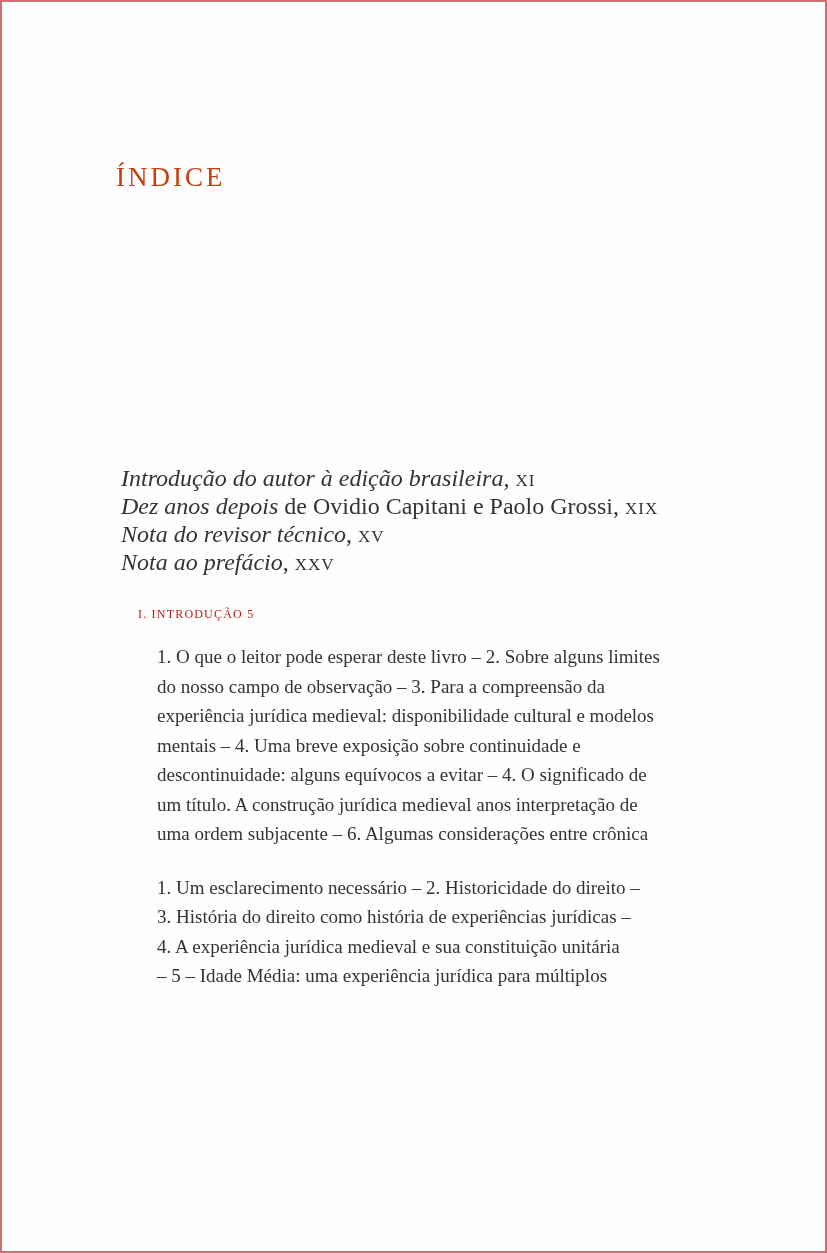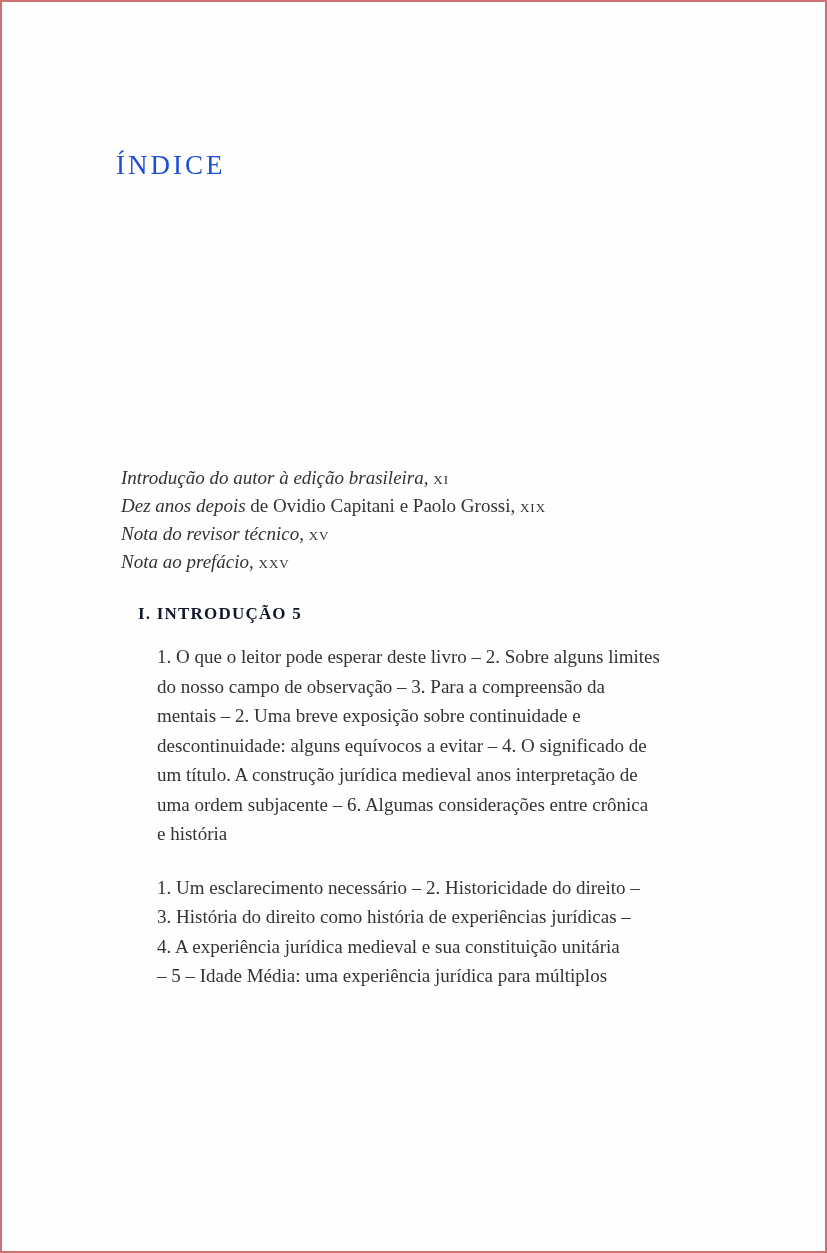--- a/index.html
+++ b/index.html
@@ -9,50 +9,50 @@
     height: 1249px;
     background: #fffefe;
     border: 2px solid #cf7173;
     overflow: hidden;
     font-family: "Liberation Serif", "DejaVu Serif", serif;
     color: #333333;
   }
   .book-title {
     position: absolute;
     left: 114px;
-    top: 148px;
+    top: 160px;
     font-size: 27px;
     letter-spacing: 3px;
-    color: #1d4ed8;
+    color: #c2410c;
     font-weight: normal;
   }
   .front-matter {
     position: absolute;
     left: 119px;
     top: 462px;
-    font-size: 19px;
+    font-size: 24px;
     line-height: 28px;
     color: #333333;
   }
   .fm-line { white-space: nowrap; }
   .it { font-style: italic; }
   .rm { font-style: normal; }
   .sc { font-style: normal; font-variant: small-caps; letter-spacing: 1px; }
   .sections {
     position: absolute;
     left: 136px;
     top: 600px;
     width: 640px;
   }
   .section-heading {
-    font-weight: bold;
-    font-size: 17px;
+    font-weight: normal;
+    font-size: 12px;
     letter-spacing: 1.2px;
     line-height: 24px;
-    color: #0f172a;
+    color: #b91c1c;
     margin: 0 0 11px 0;
     white-space: nowrap;
   }
   .heading-page { letter-spacing: 2px; }
   .section-para {
     margin: 16px 0 24px 19px;
     font-size: 19px;
     line-height: 29.5px;
     color: #333333;
   }
@@ -69,25 +69,25 @@
       <div class="fm-line"><span class="it">Dez anos depois</span><span class="rm"> de Ovidio Capitani e Paolo Grossi, </span><span class="sc">xix</span></div>
       <div class="fm-line"><span class="it">Nota do revisor técnico</span><span class="rm">, </span><span class="sc">xv</span></div>
       <div class="fm-line"><span class="it">Nota ao prefácio</span><span class="rm">, </span><span class="sc">xxv</span></div>
     </div>
 
   <div class="sections">
       <div class="section-heading"><span>I. INTRODUÇÃO </span><span class="heading-page">5</span></div>
       <div class="section-para">
         <div class="toc-line">1. O que o leitor pode esperar deste livro – 2. Sobre alguns limites</div>
         <div class="toc-line">do nosso campo de observação – 3. Para a compreensão da</div>
-        <div class="toc-line">mentais – 2. Uma breve exposição sobre continuidade e</div>
+        <div class="toc-line">experiência jurídica medieval: disponibilidade cultural e modelos</div>
+        <div class="toc-line">mentais – 4. Uma breve exposição sobre continuidade e</div>
         <div class="toc-line">descontinuidade: alguns equívocos a evitar – 4. O significado de</div>
         <div class="toc-line">um título. A construção jurídica medieval anos interpretação de</div>
         <div class="toc-line">uma ordem subjacente – 6. Algumas considerações entre crônica</div>
-        <div class="toc-line">e história</div>
       </div>
       <div class="section-para">
         <div class="toc-line">1. Um esclarecimento necessário – 2. Historicidade do direito –</div>
         <div class="toc-line">3. História do direito como história de experiências jurídicas –</div>
         <div class="toc-line">4. A experiência jurídica medieval e sua constituição unitária</div>
         <div class="toc-line">– 5 – Idade Média: uma experiência jurídica para múltiplos</div>
       </div>
     </div>
 </div>
 

